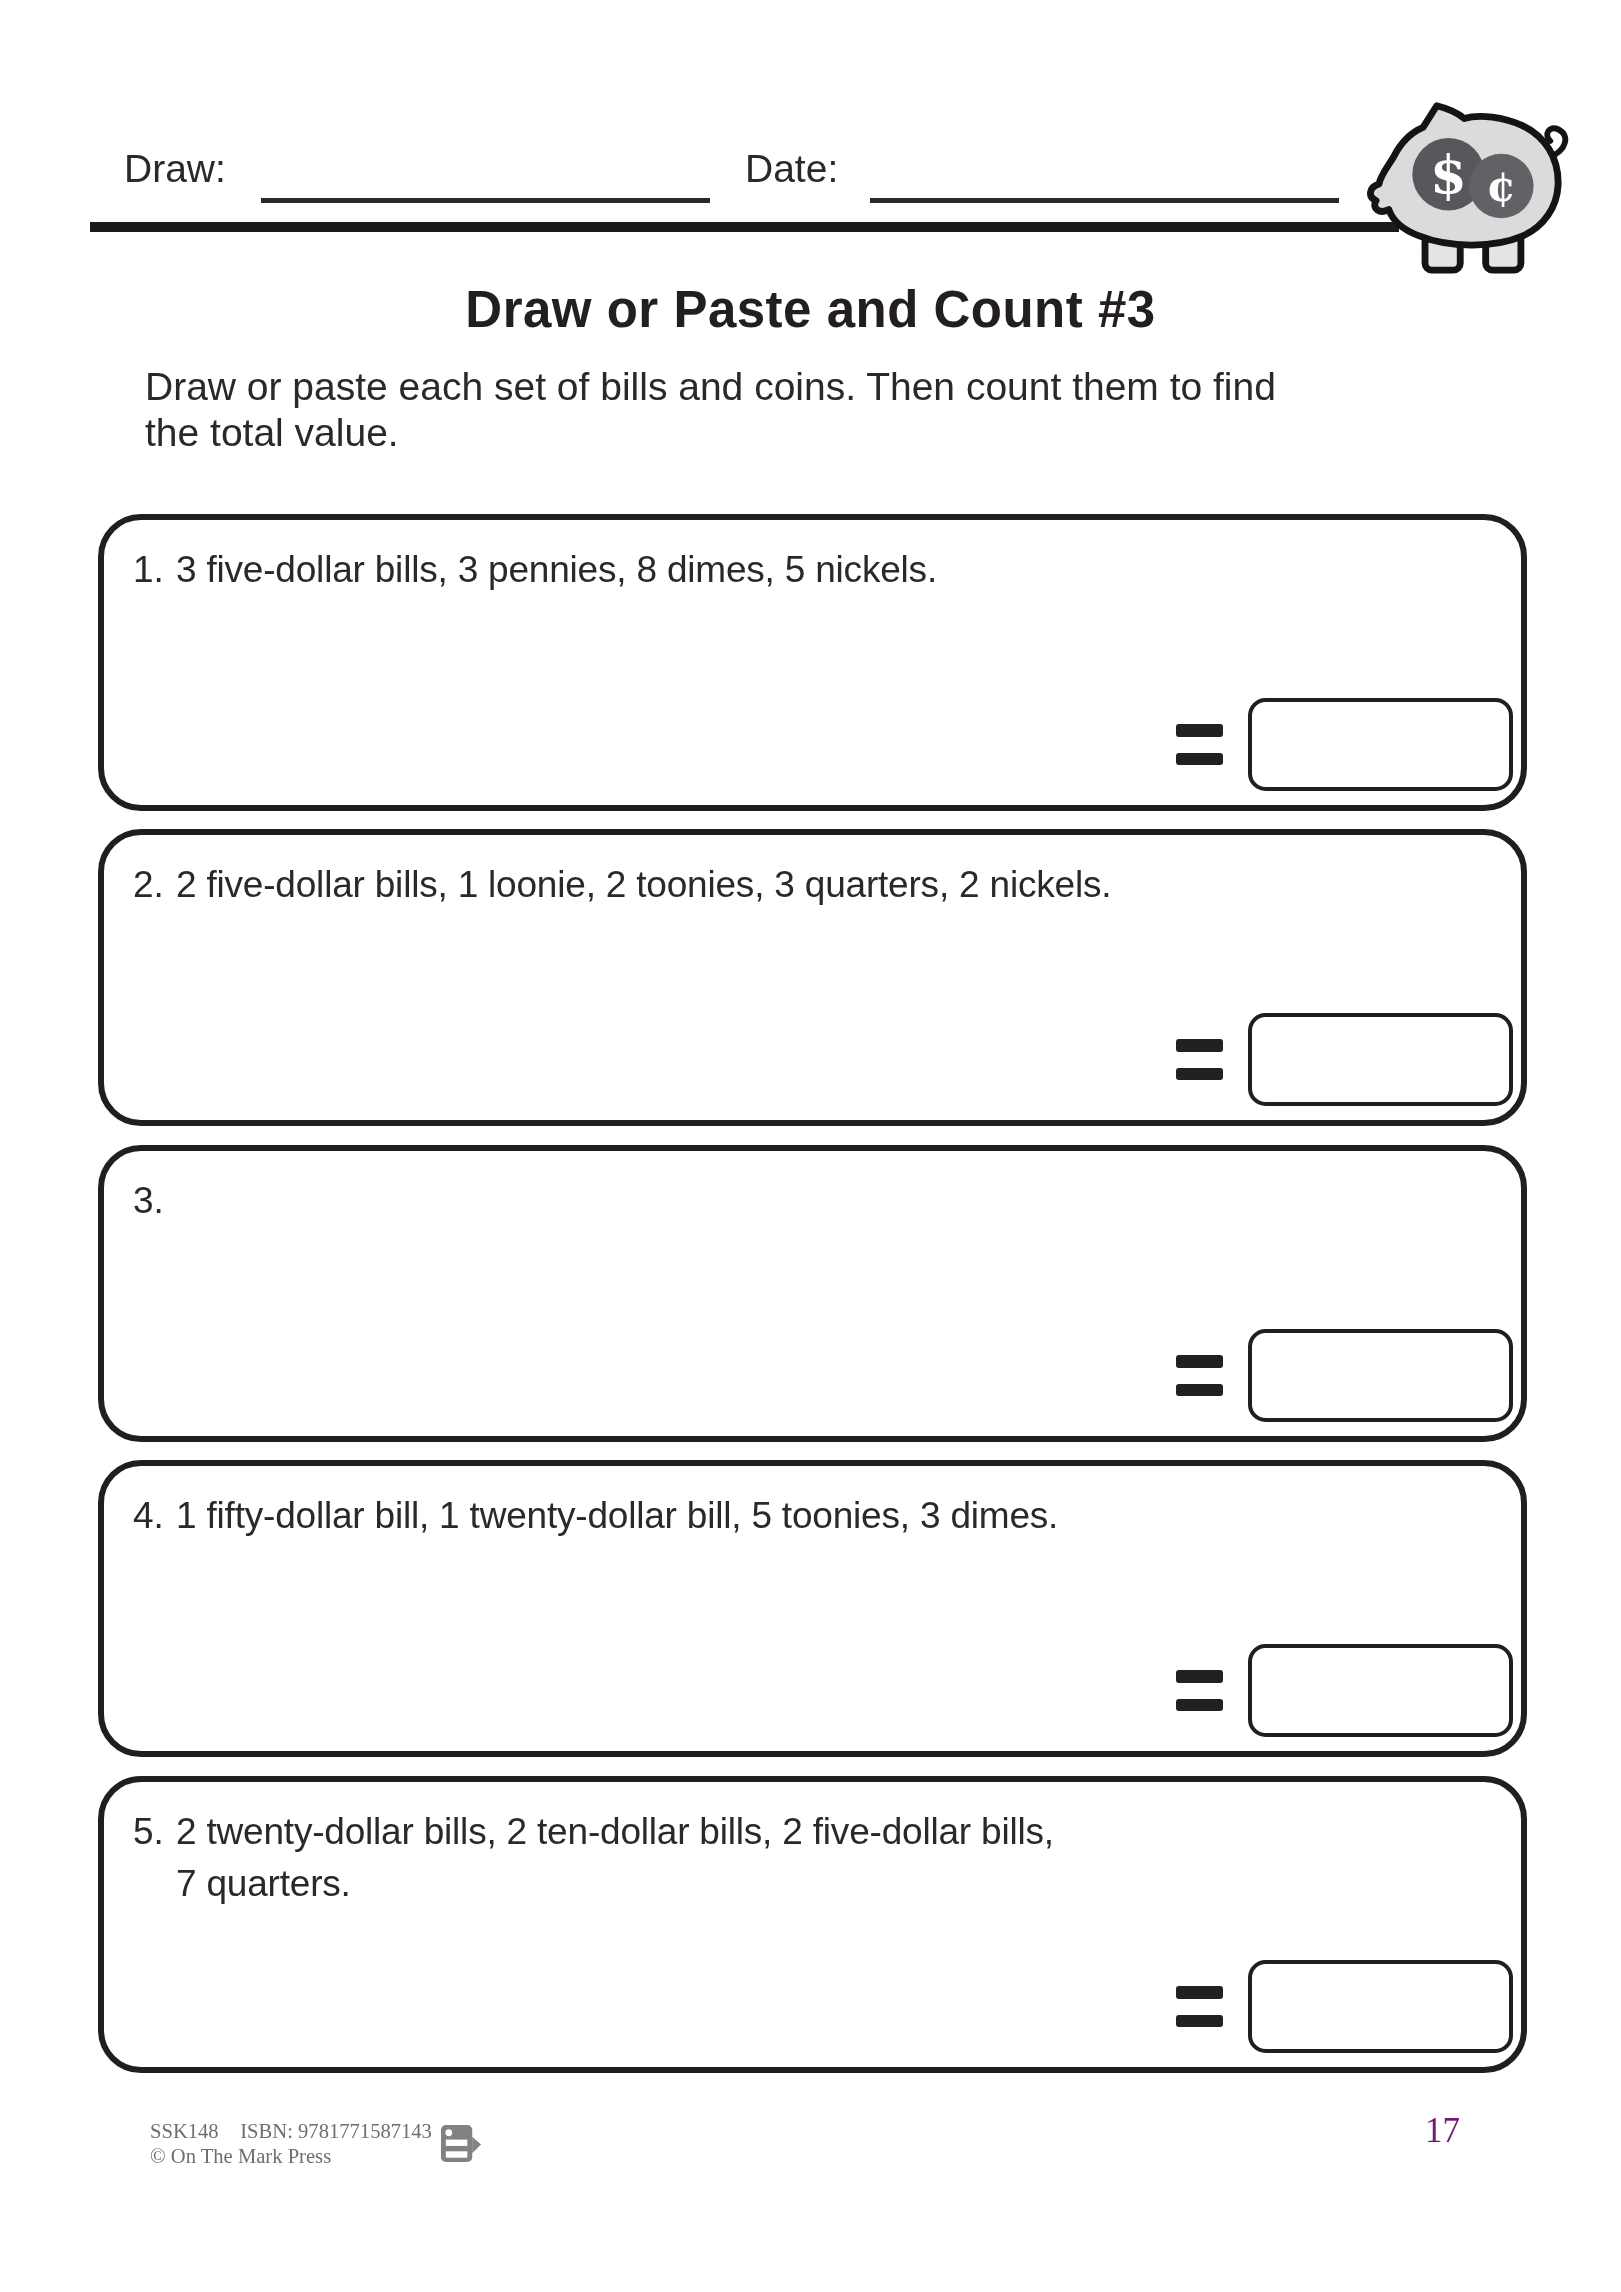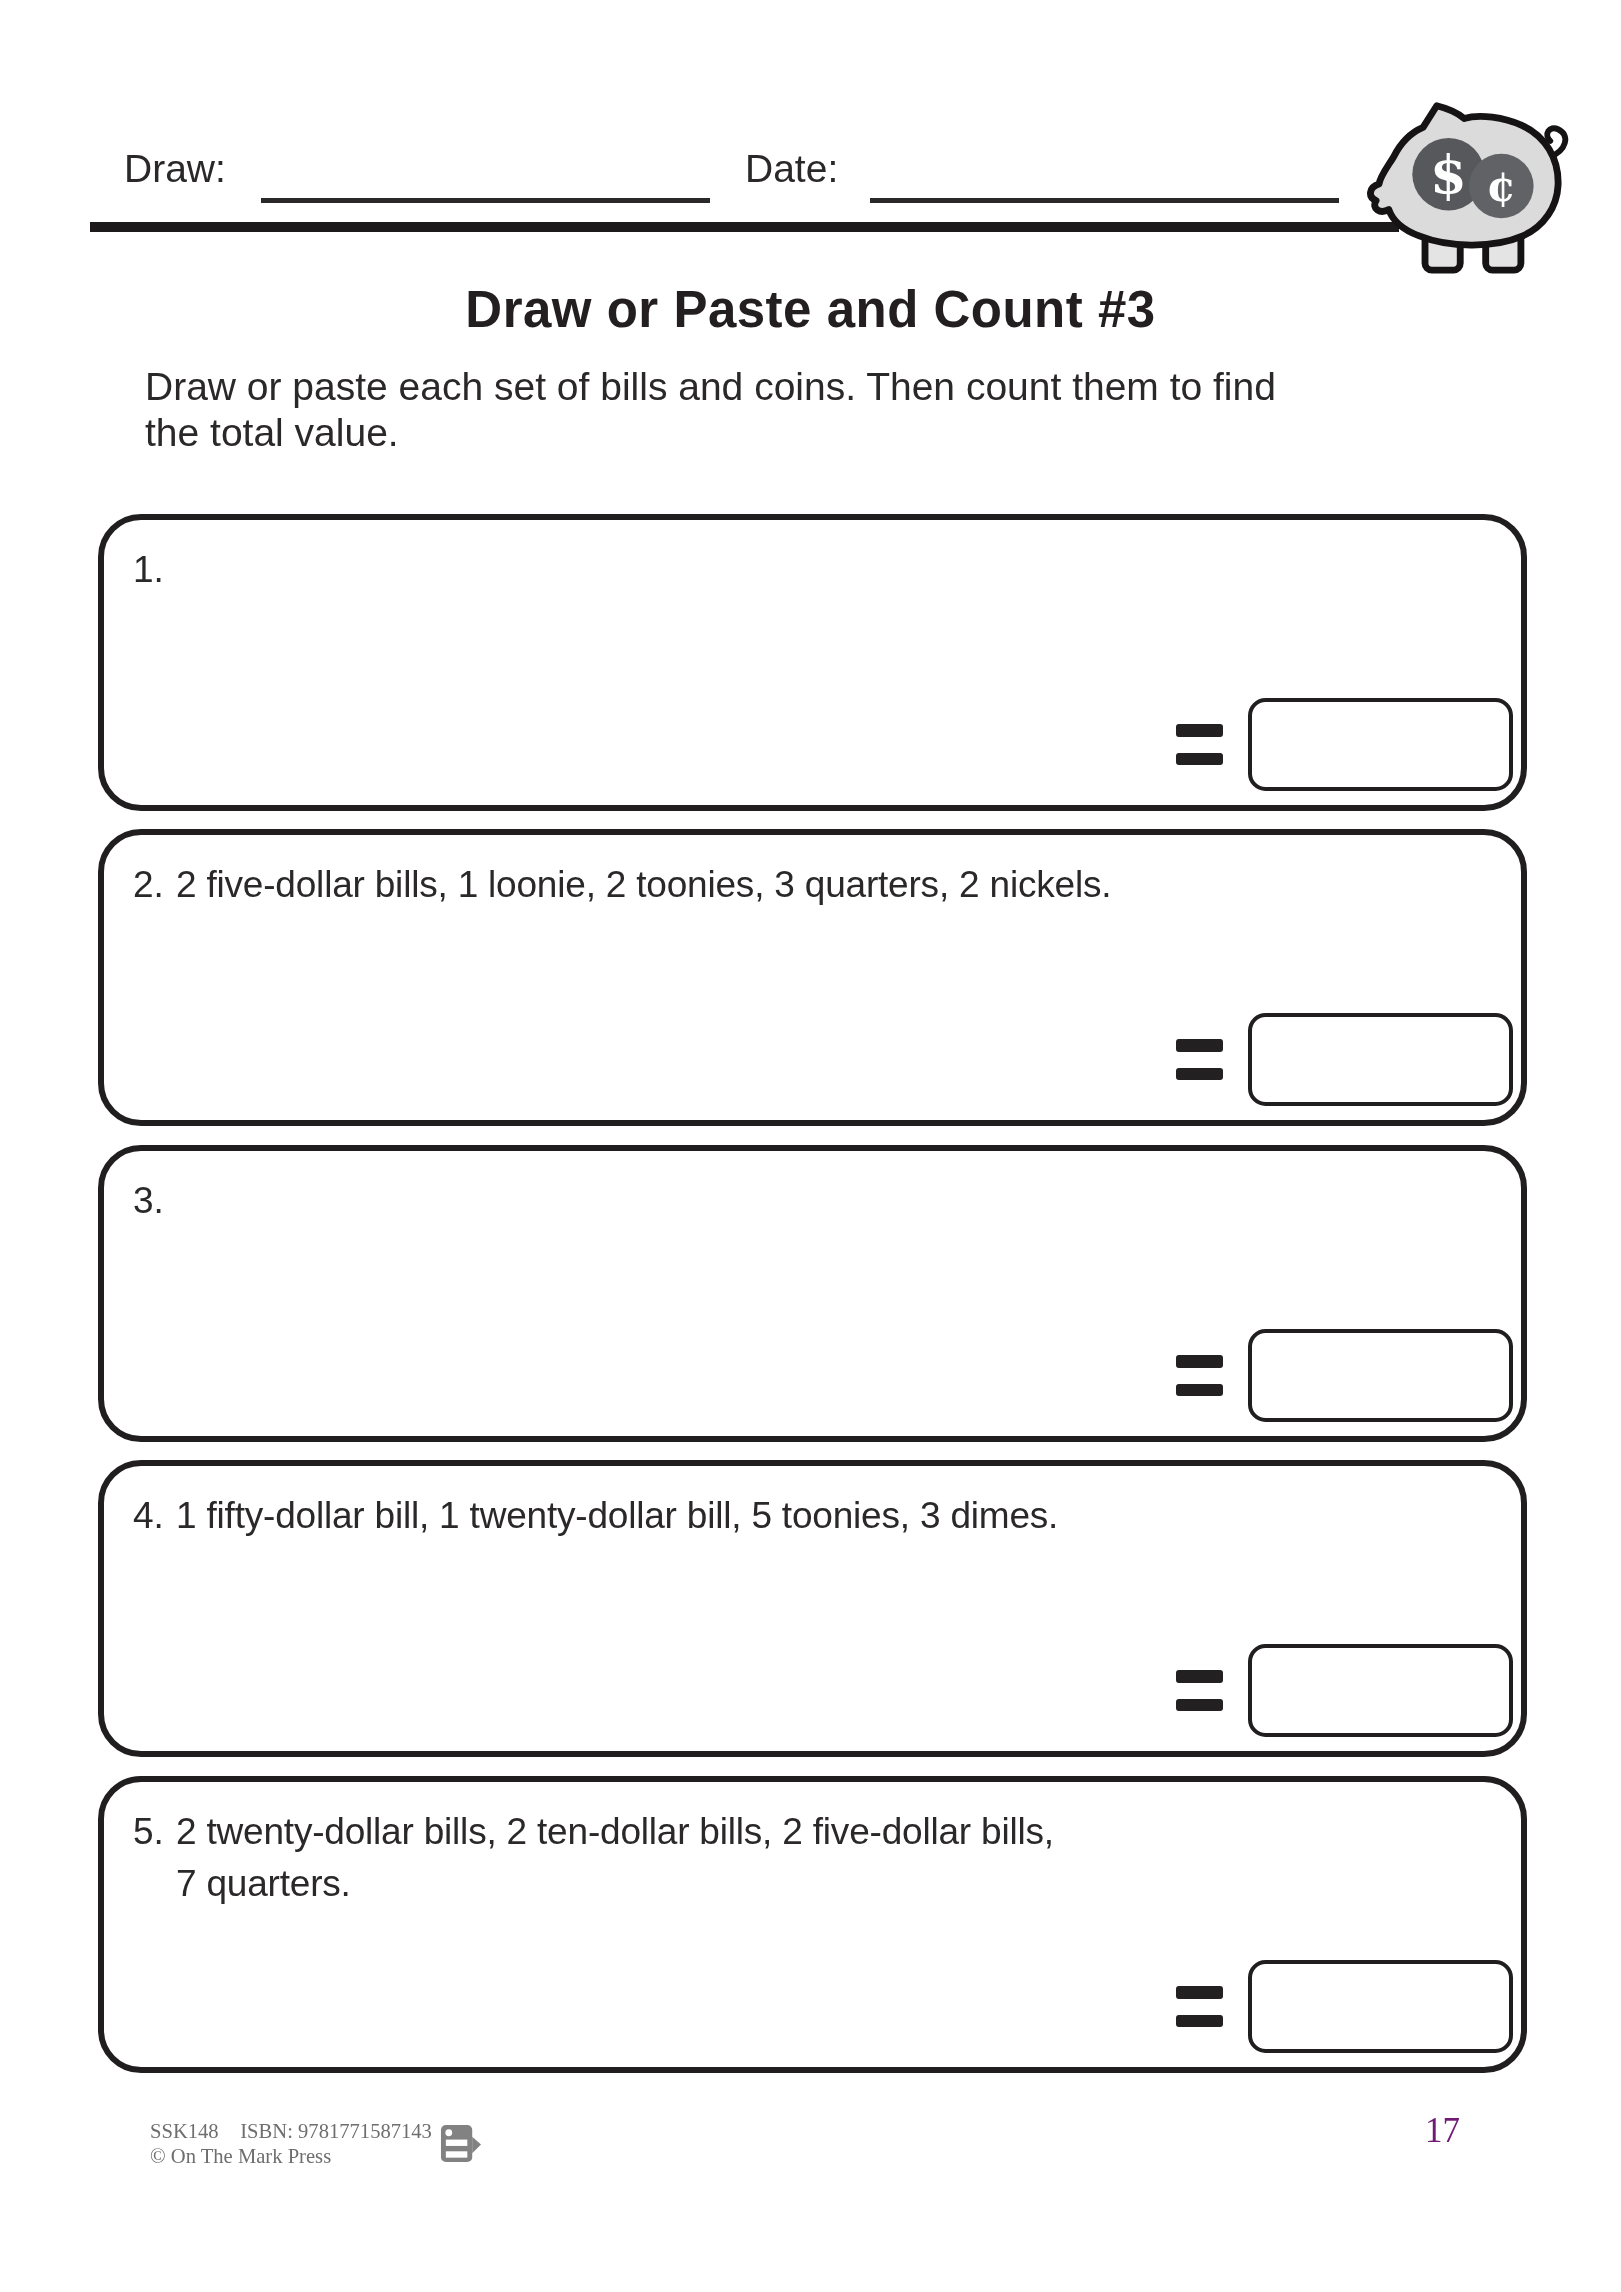--- a/index.html
+++ b/index.html
@@ -88,20 +88,21 @@
     <text x="140" y="107" text-anchor="middle" font-family="DejaVu Serif, serif" font-weight="bold" font-size="44" fill="#ffffff">¢</text>
   </svg>
 
   <h1 class="abs title">Draw or Paste and Count #3</h1>
   <p class="abs instructions">Draw or paste each set of bills and coins. Then count them to find
 the total value.</p>
 
   <section class="abs qbox q1">
     <div class="qtext">
       <span class="qnum">1.</span>
+      <span class="qbody">3 five-dollar bills, 3 pennies, 8 dimes, 5 nickels.</span>
     </div>
     <div class="answer">
       <span class="equals">
           <span class="bar"></span>
           <span class="bar"></span>
         </span>
       <span class="answer-box"></span>
     </div>
   </section>
 

